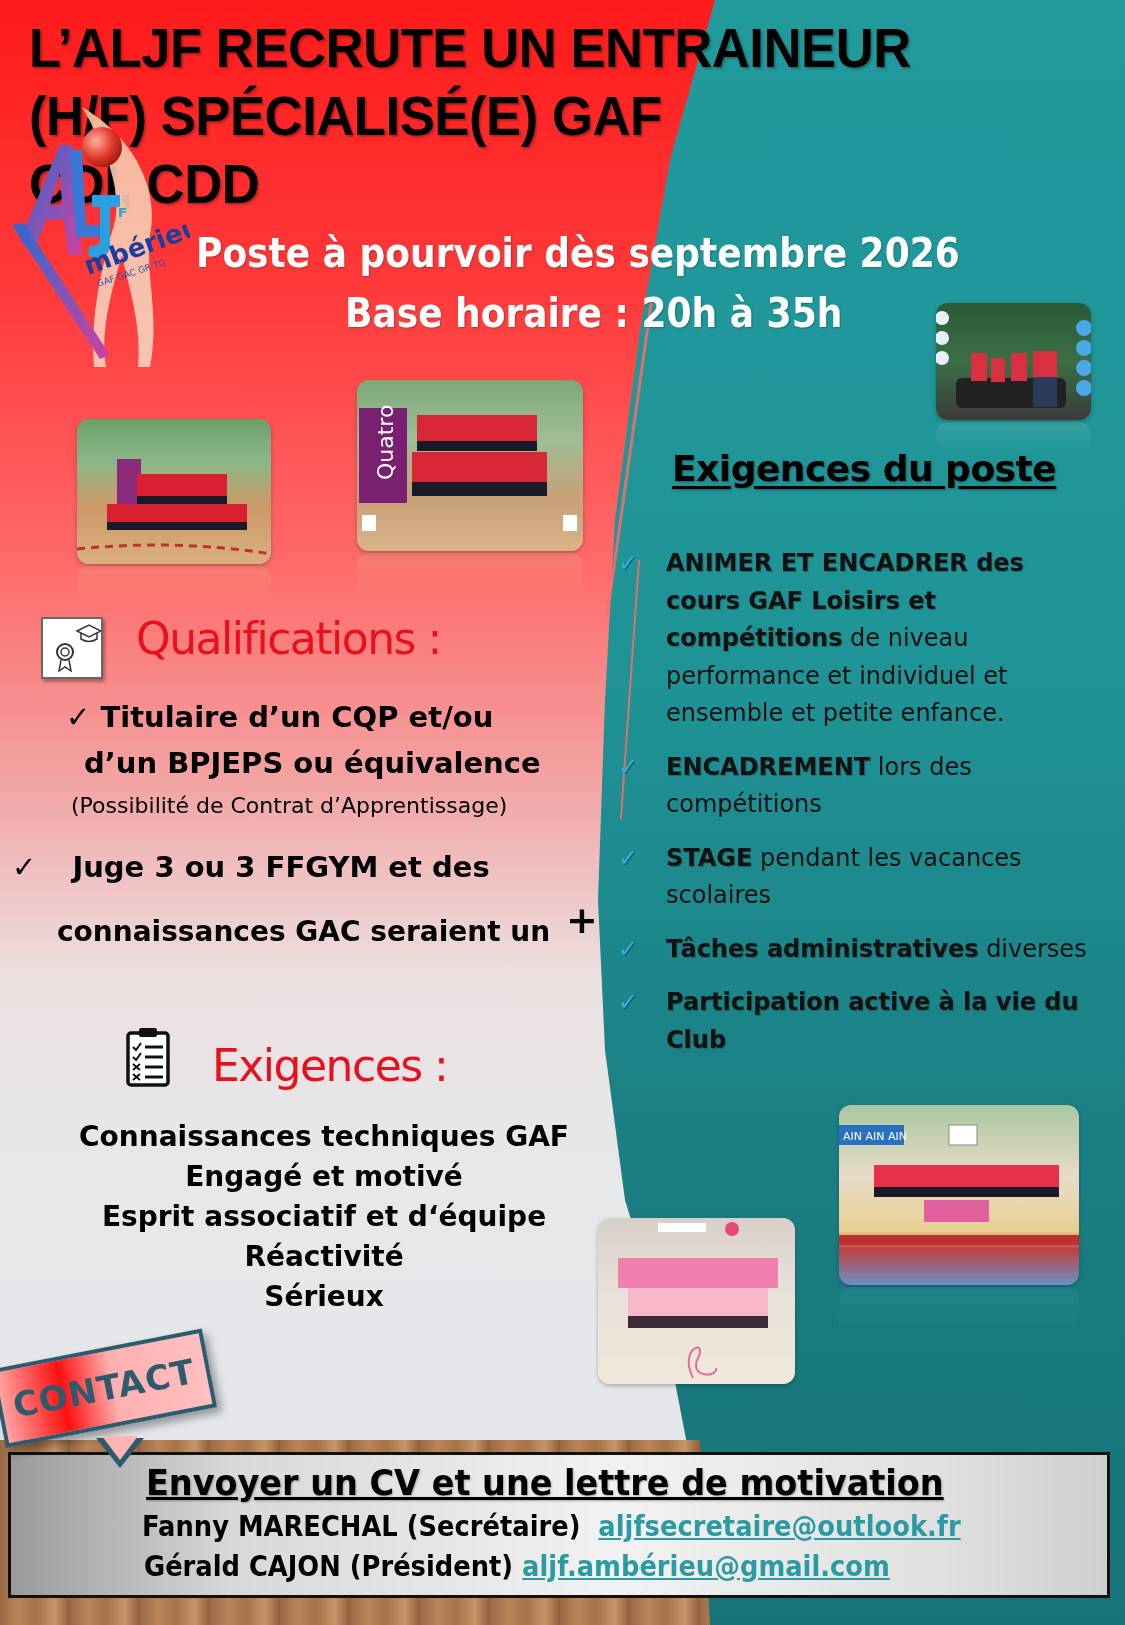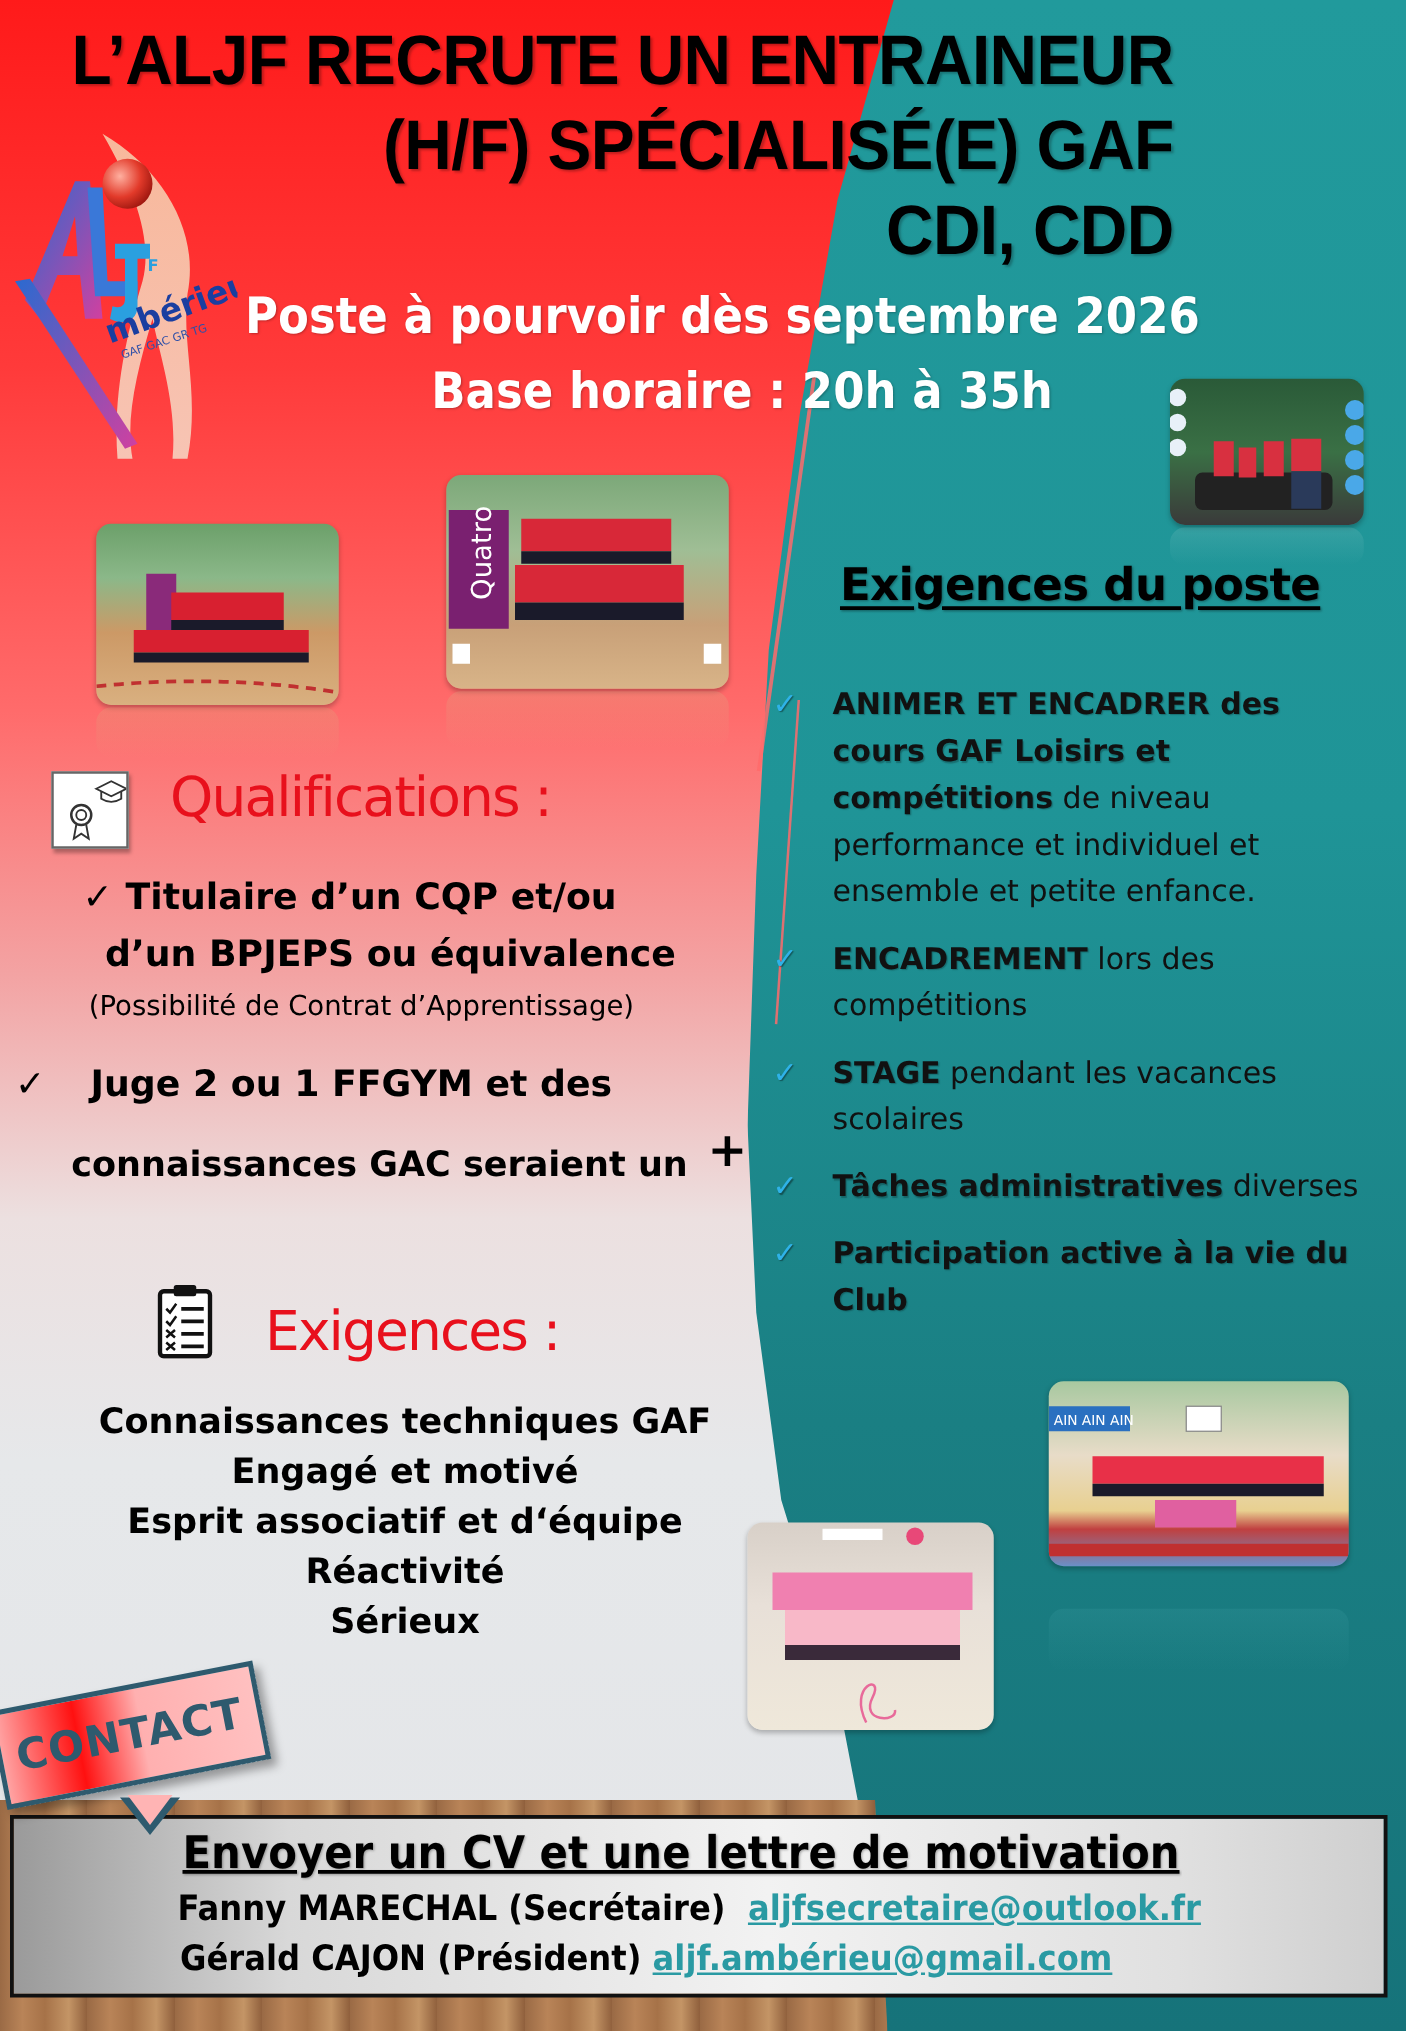--- a/index.html
+++ b/index.html
@@ -18,21 +18,21 @@
   }
   .streak { position: absolute; width: 3px; background: #ff6b6b; opacity: .85; transform-origin: top; }
 
   .floor {
     position: absolute; left: 0; top: 1440px; width: 1125px; height: 185px;
     background: repeating-linear-gradient(90deg, #9a6a45 0px, #b98458 18px, #a67248 36px, #c49566 55px, #8f5f3c 70px);
     clip-path: polygon(0 0, 700px 0, 710px 185px, 0 185px);
   }
 
   
-  .title-block { position: absolute; left: 0; top: 14px; width: 968px; text-align: right; }
+  .title-block { position: absolute; left: 0; top: 14px; width: 968px; text-align: left; }
   .title-line {
     font-family: "Liberation Sans", sans-serif; font-weight: 900; font-size: 56px; line-height: 68px;
     color: #000; letter-spacing: -0.5px; transform: scaleX(0.94);
     text-shadow: 2px 2px 2px rgba(0,0,0,.25);
   }
   .subtitle {
     position: absolute; color: #fff; font-family: "DejaVu Sans", sans-serif; font-weight: bold;
     font-size: 40px; white-space: nowrap; transform: scaleX(0.9); transform-origin: left;
     text-shadow: 1px 1px 2px rgba(0,0,0,.25);
   }
@@ -214,21 +214,21 @@
     <g fill="#f8b8c8">
         <rect x="30" y="70" width="140" height="28"></rect>
       </g>
     <g fill="#3a2a3a">
         <rect x="30" y="98" width="140" height="12"></rect>
       </g>
     <path d="M95 160 C80 130 110 120 100 140 C90 160 120 160 118 150" stroke="#e86a9a" stroke-width="2" fill="none"></path>
   </svg>
 </div>
 
-<div class="photo" style="left:839px;top:1105px;width:240px;height:148px;background:linear-gradient(180deg,#a8c8a0 0%,#e8dcc8 40%,#e8d090 70%,#c04040 80%,#6a90c8 100%);">
+<div class="photo" style="left:839px;top:1105px;width:240px;height:180px;background:linear-gradient(180deg,#a8c8a0 0%,#e8dcc8 40%,#e8d090 70%,#c04040 80%,#6a90c8 100%);">
   <svg width="240" height="180">
     <rect x="0" y="20" width="65" height="20" fill="#2a70c0"></rect>
     <text x="4" y="35" font-family="DejaVu Sans, sans-serif" font-size="11" fill="#fff">AIN AIN AIN</text>
     <rect x="110" y="20" width="28" height="20" fill="#fff" stroke="#888"></rect>
     <g fill="#e83048">
         <rect x="35" y="60" width="185" height="22"></rect>
       </g>
     <g fill="#1a1a2a">
         <rect x="35" y="82" width="185" height="10"></rect>
       </g>
@@ -253,21 +253,21 @@
 
 <div class="qual-text bold" style="left:66px;top:700px;">
   <span class="check">✓</span>
   <span>Titulaire d’un CQP et/ou</span>
 </div>
 <div class="qual-text bold" style="left:84px;top:746px;">d’un BPJEPS ou équivalence</div>
 <div class="qual-text small" style="left:71px;top:793px;">(Possibilité de Contrat d’Apprentissage)</div>
 
 <div class="qual-text bold" style="left:12px;top:850px;">
   <span class="check">✓</span>
-  <span style="margin-left:26px;">Juge 2 ou 1 FFGYM  et des</span>
+  <span style="margin-left:26px;">Juge 3 ou 3 FFGYM  et des</span>
 </div>
 <div class="qual-text bold" style="left:57px;top:906px;font-size:28px;">
   <span>connaissances GAC seraient un</span>
   <span style="font-size:38px;position:relative;top:-8px;margin-left:6px;">+</span>
 </div>
 
 <div style="position:absolute;left:125px;top:1027px;width:46px;height:60px;">
   <svg width="46" height="60" viewBox="0 0 46 60">
     <rect x="3" y="6" width="40" height="52" rx="3" fill="#fff" stroke="#111" stroke-width="3.5"></rect>
     <rect x="14" y="1" width="18" height="9" rx="2" fill="#111"></rect>

